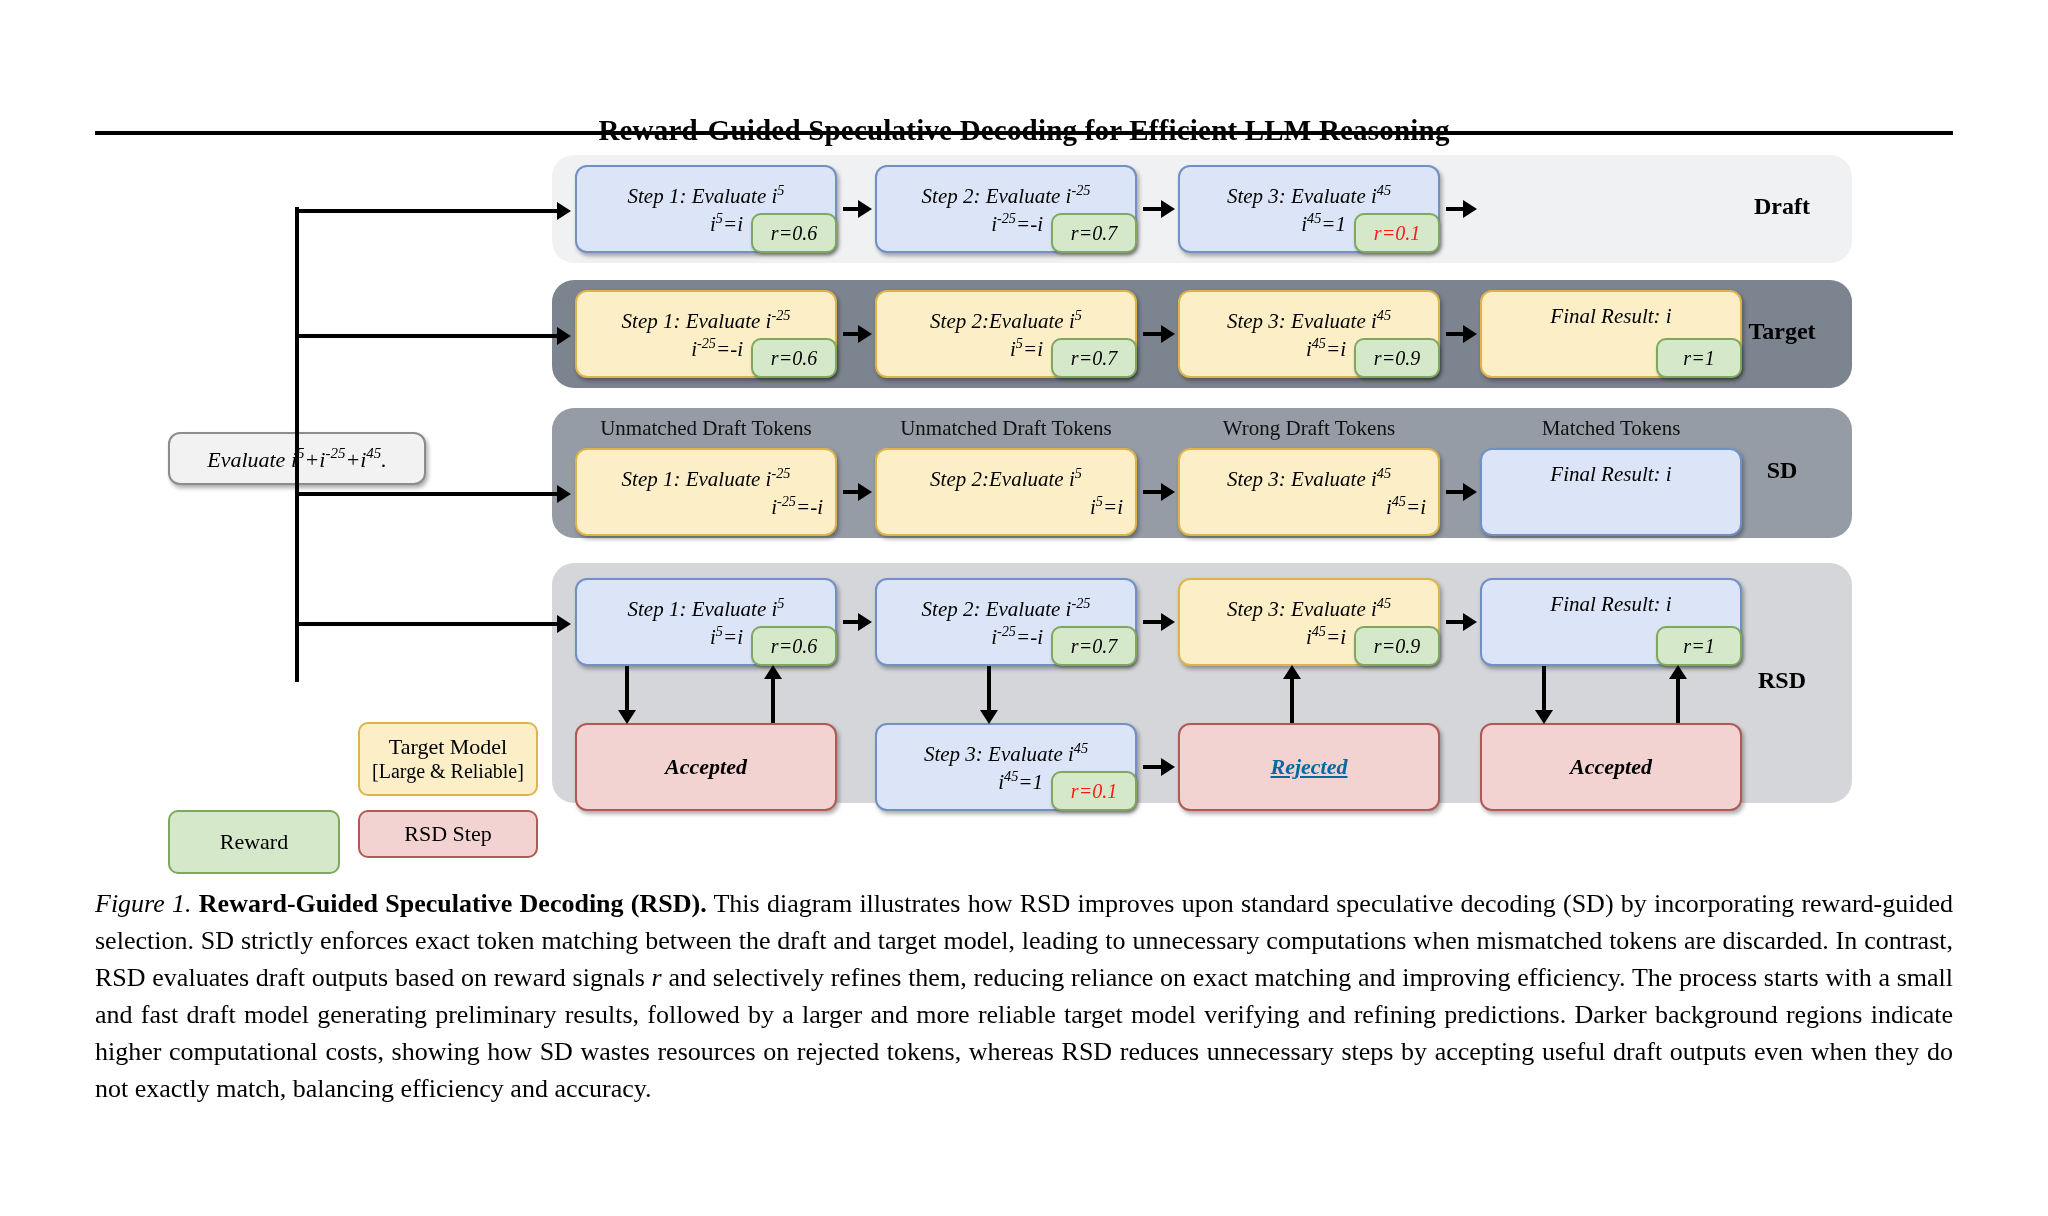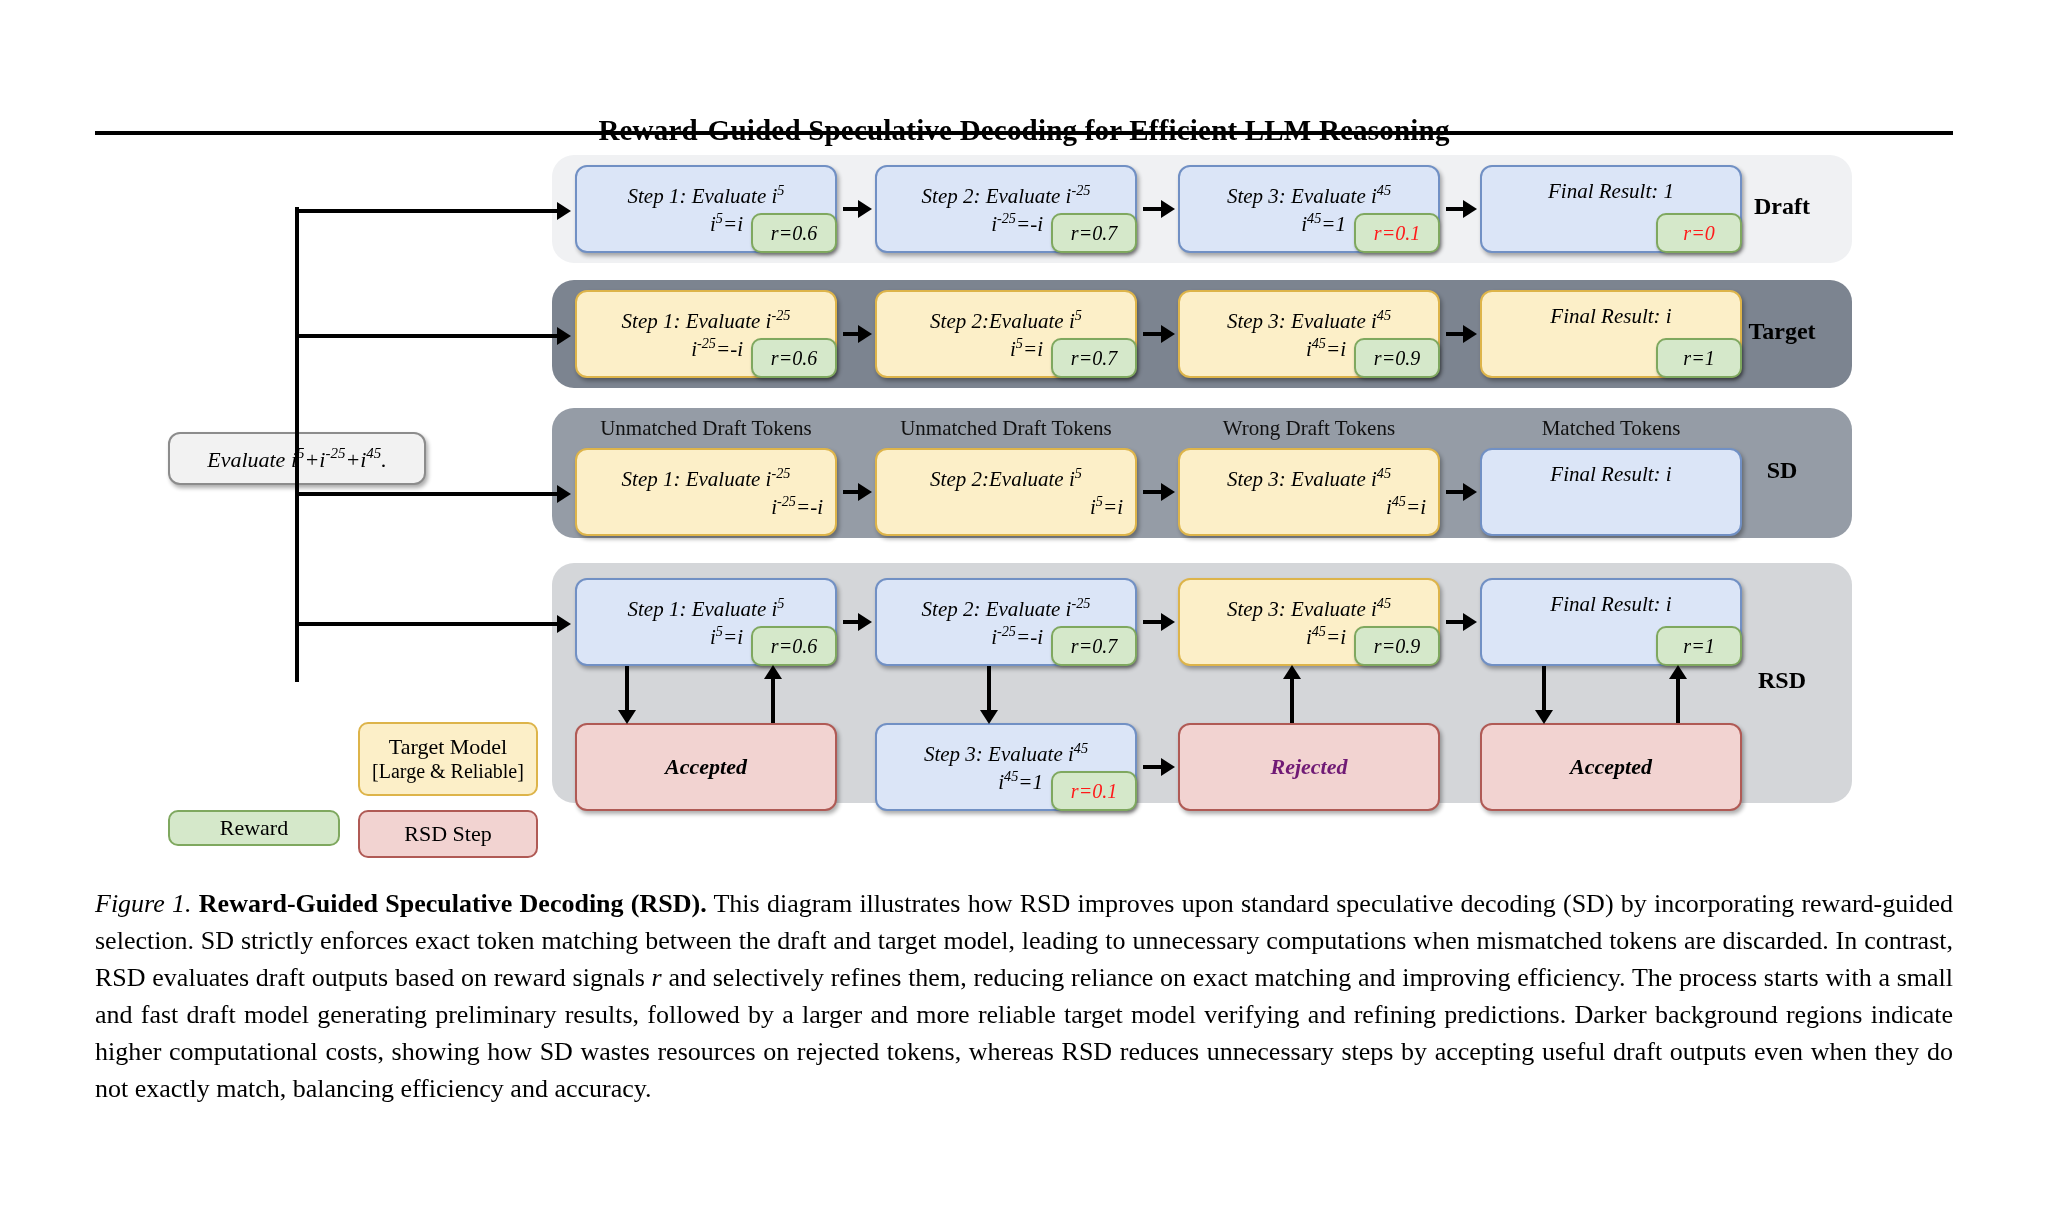--- a/index.html
+++ b/index.html
@@ -166,24 +166,20 @@
       <div class="box-l2" style="padding-right: 92px;">i<sup>-25</sup>=-i</div>
       <div class="reward" style="width: 86px; height: 40px;">r=0.7</div>
     </div>
     <div class="harrow" style="left: 1143px; top: 57px; width: 19px;"></div>
     <div class="box box-blue" style="left: 1178px; top: 15px; width: 262px; height: 88px;">
       <div class="box-l1">Step 3: Evaluate i<sup>45</sup></div>
       <div class="box-l2" style="padding-right: 92px;">i<sup>45</sup>=1</div>
       <div class="reward red" style="width: 86px; height: 40px;">r=0.1</div>
     </div>
     <div class="harrow" style="left: 1446px; top: 57px; width: 18px;"></div>
-    <div class="box box-blue" style="left: 1480px; top: 15px; width: 262px; height: 88px;">
-      <div class="box-l1" style="top: 14px;">Final Result: 1</div>
-      <div class="reward red" style="width: 86px; height: 40px;">r=0</div>
-    </div>
     <div class="band band-target" style="left: 552px; top: 130px; width: 1300px; height: 108px;"></div>
     <div class="rowlabel" style="left: 1722px; top: 168px;">Target</div>
     <div class="box box-yellow" style="left: 575px; top: 140px; width: 262px; height: 88px;">
       <div class="box-l1">Step 1: Evaluate i<sup>-25</sup></div>
       <div class="box-l2" style="padding-right: 92px;">i<sup>-25</sup>=-i</div>
       <div class="reward" style="width: 86px; height: 40px;">r=0.6</div>
     </div>
     <div class="harrow" style="left: 843px; top: 182px; width: 16px;"></div>
     <div class="box box-yellow" style="left: 875px; top: 140px; width: 262px; height: 88px;">
       <div class="box-l1">Step 2:Evaluate i<sup>5</sup></div>
@@ -251,21 +247,21 @@
     </div>
     <div class="box box-red" style="left: 575px; top: 573px; width: 262px; height: 88px;">
       <div class="centered-only" style="font-weight: bold;">Accepted</div>
     </div>
     <div class="box box-blue" style="left: 875px; top: 573px; width: 262px; height: 88px;">
       <div class="box-l1">Step 3: Evaluate i<sup>45</sup></div>
       <div class="box-l2" style="padding-right: 92px;">i<sup>45</sup>=1</div>
       <div class="reward red" style="width: 86px; height: 40px;">r=0.1</div>
     </div>
     <div class="box box-red" style="left: 1178px; top: 573px; width: 262px; height: 88px;">
-      <div class="centered-only" style="color: #701a75; font-weight: bold;">Rejected</div>
+      <div class="centered-only" style="color: #0369a1; font-weight: bold; text-decoration: underline;">Rejected</div>
     </div>
     <div class="box box-red" style="left: 1480px; top: 573px; width: 262px; height: 88px;">
       <div class="centered-only" style="font-weight: bold;">Accepted</div>
     </div>
     <div class="varrow-down" style="left: 625px; top: 516px; height: 45px;"></div>
     <div class="varrow-up" style="left: 771px; top: 528px; height: 45px;"></div>
     <div class="varrow-down" style="left: 987px; top: 516px; height: 45px;"></div>
     <div class="varrow-up" style="left: 1290px; top: 528px; height: 45px;"></div>
     <div class="varrow-down" style="left: 1542px; top: 516px; height: 45px;"></div>
     <div class="varrow-up" style="left: 1676px; top: 528px; height: 45px;"></div>
@@ -276,21 +272,21 @@
     <div class="vline" style="left: 295px; top: 57px; height: 475px;"></div>
     <div class="plainline" style="left: 295px; top: 282px; width: 2px;"></div>
     <div class="harrow" style="left: 295px; top: 59px; width: 263px;"></div>
     <div class="harrow" style="left: 295px; top: 184px; width: 263px;"></div>
     <div class="harrow" style="left: 295px; top: 342px; width: 263px;"></div>
     <div class="harrow" style="left: 295px; top: 472px; width: 263px;"></div>
     <div class="legend-box" style="left: 358px; top: 572px; width: 180px; height: 74px; background: rgb(252, 239, 200); border-color: rgb(221, 180, 74);">
       <div>Target Model</div>
       <div class="legend-sub">[Large &amp; Reliable]</div>
     </div>
-    <div class="legend-box" style="left: 168px; top: 660px; width: 172px; height: 36px; background: rgb(213, 232, 202); border-color: rgb(127, 168, 95); align-items: center;">
+    <div class="legend-box" style="left: 168px; top: 660px; width: 172px; height: 64px; background: rgb(213, 232, 202); border-color: rgb(127, 168, 95); align-items: center;">
       <div>Reward</div>
     </div>
     <div class="legend-box" style="left: 358px; top: 660px; width: 180px; height: 48px; background: rgb(242, 211, 209); border-color: rgb(176, 90, 85);">
       <div>RSD Step</div>
     </div>
   </div>
 
 <div id="caption">
   <span class="fig-no">Figure 1.</span>
   <span class="fig-bold">Reward-Guided Speculative Decoding (RSD).</span><span> This diagram illustrates how RSD improves upon standard speculative decoding (SD) by incorporating reward-guided selection. SD strictly enforces exact token matching between the draft and target model, leading to unnecessary computations when mismatched tokens are discarded. In contrast, RSD evaluates draft outputs based on reward signals </span><span class="it">r</span><span> and selectively refines them, reducing reliance on exact matching and improving efficiency. The process starts with a small and fast draft model generating preliminary results, followed by a larger and more reliable target model verifying and refining predictions. Darker background regions indicate higher computational costs, showing how SD wastes resources on rejected tokens, whereas RSD reduces unnecessary steps by accepting useful draft outputs even when they do not exactly match, balancing efficiency and accuracy.</span>

